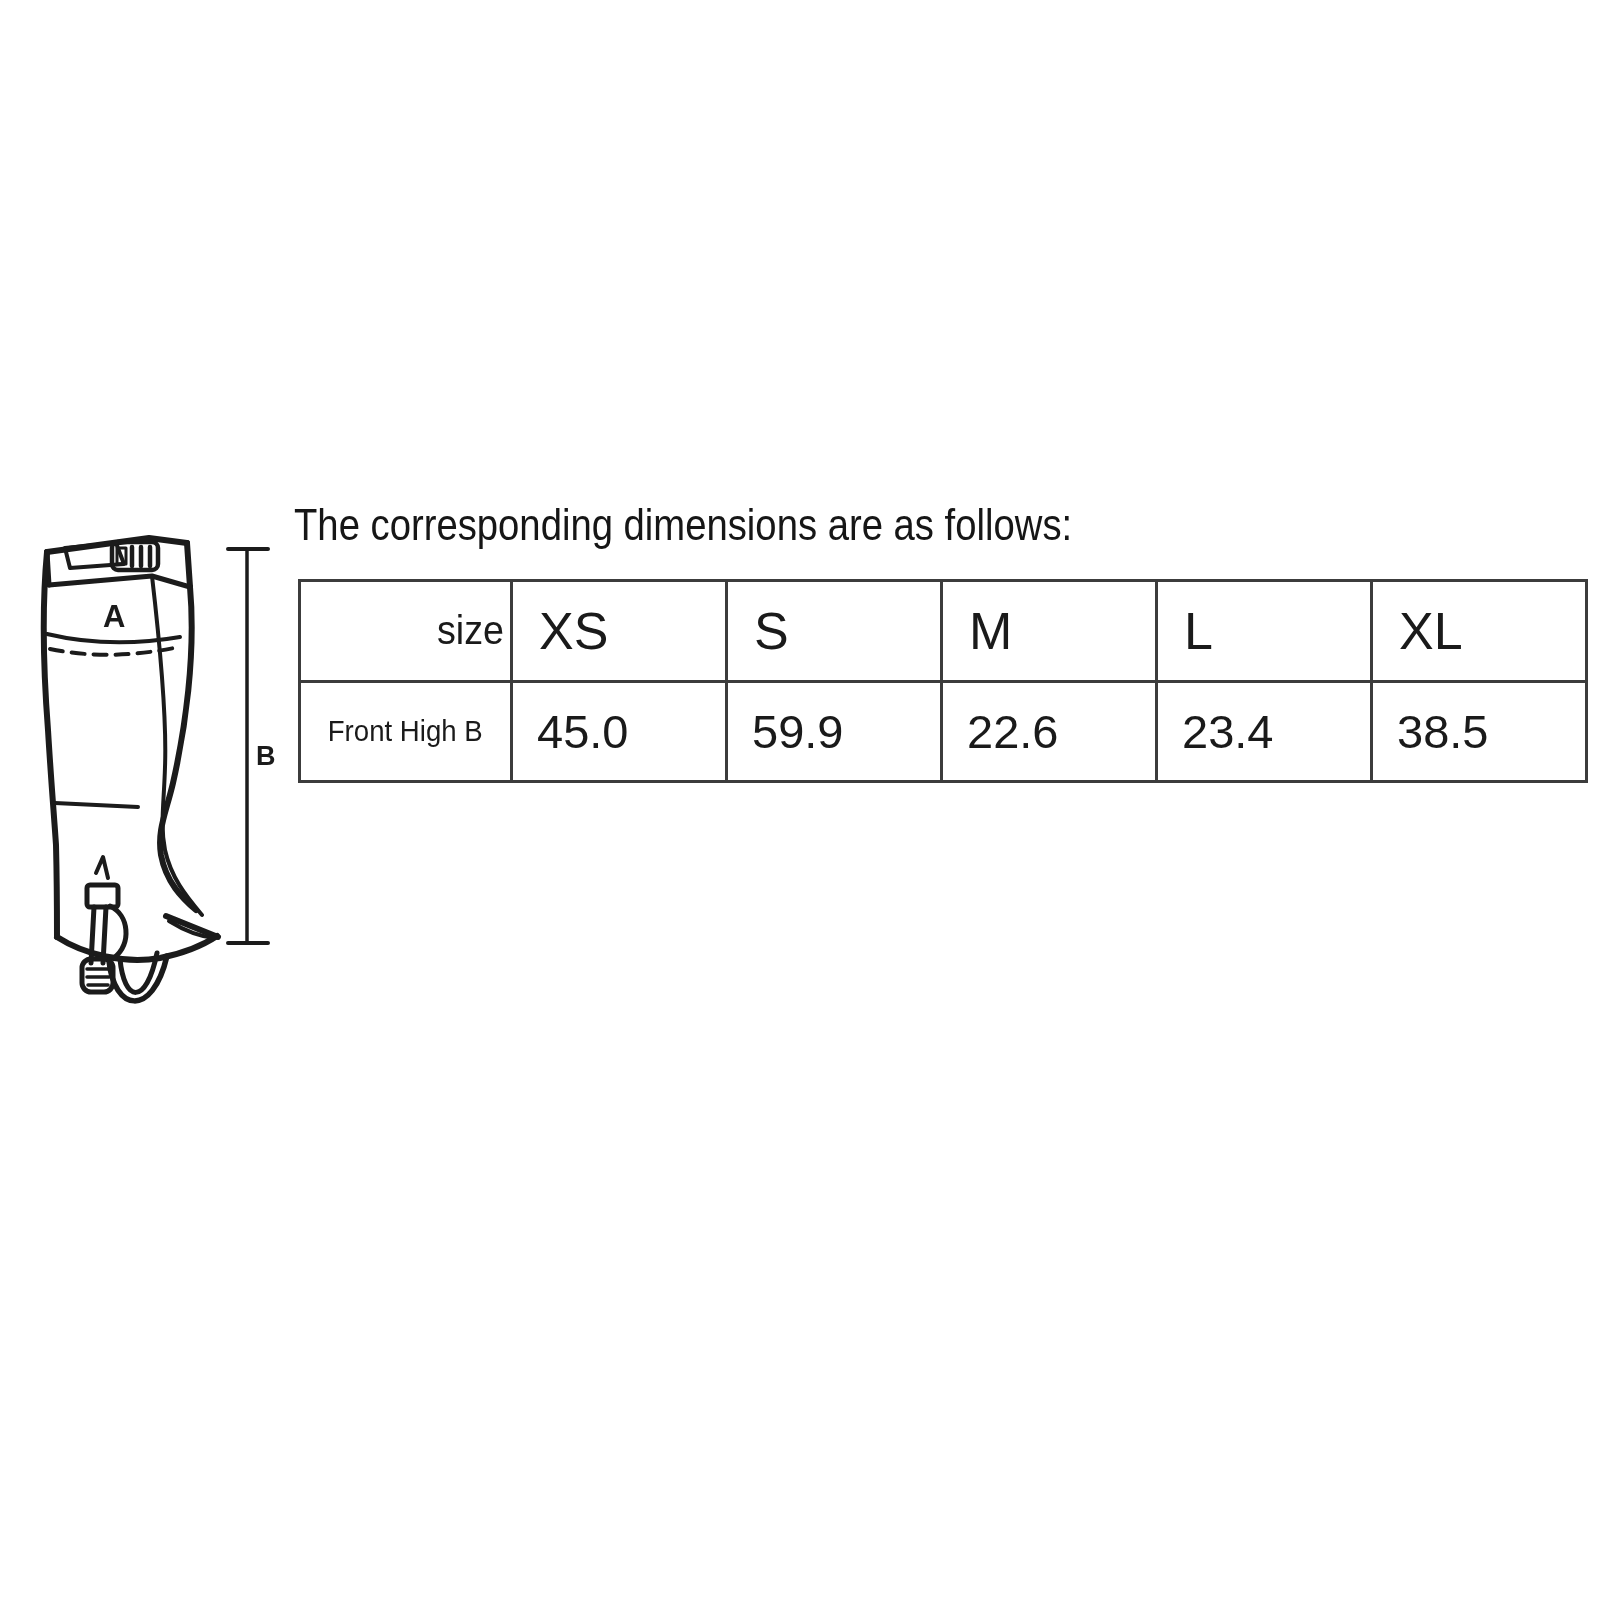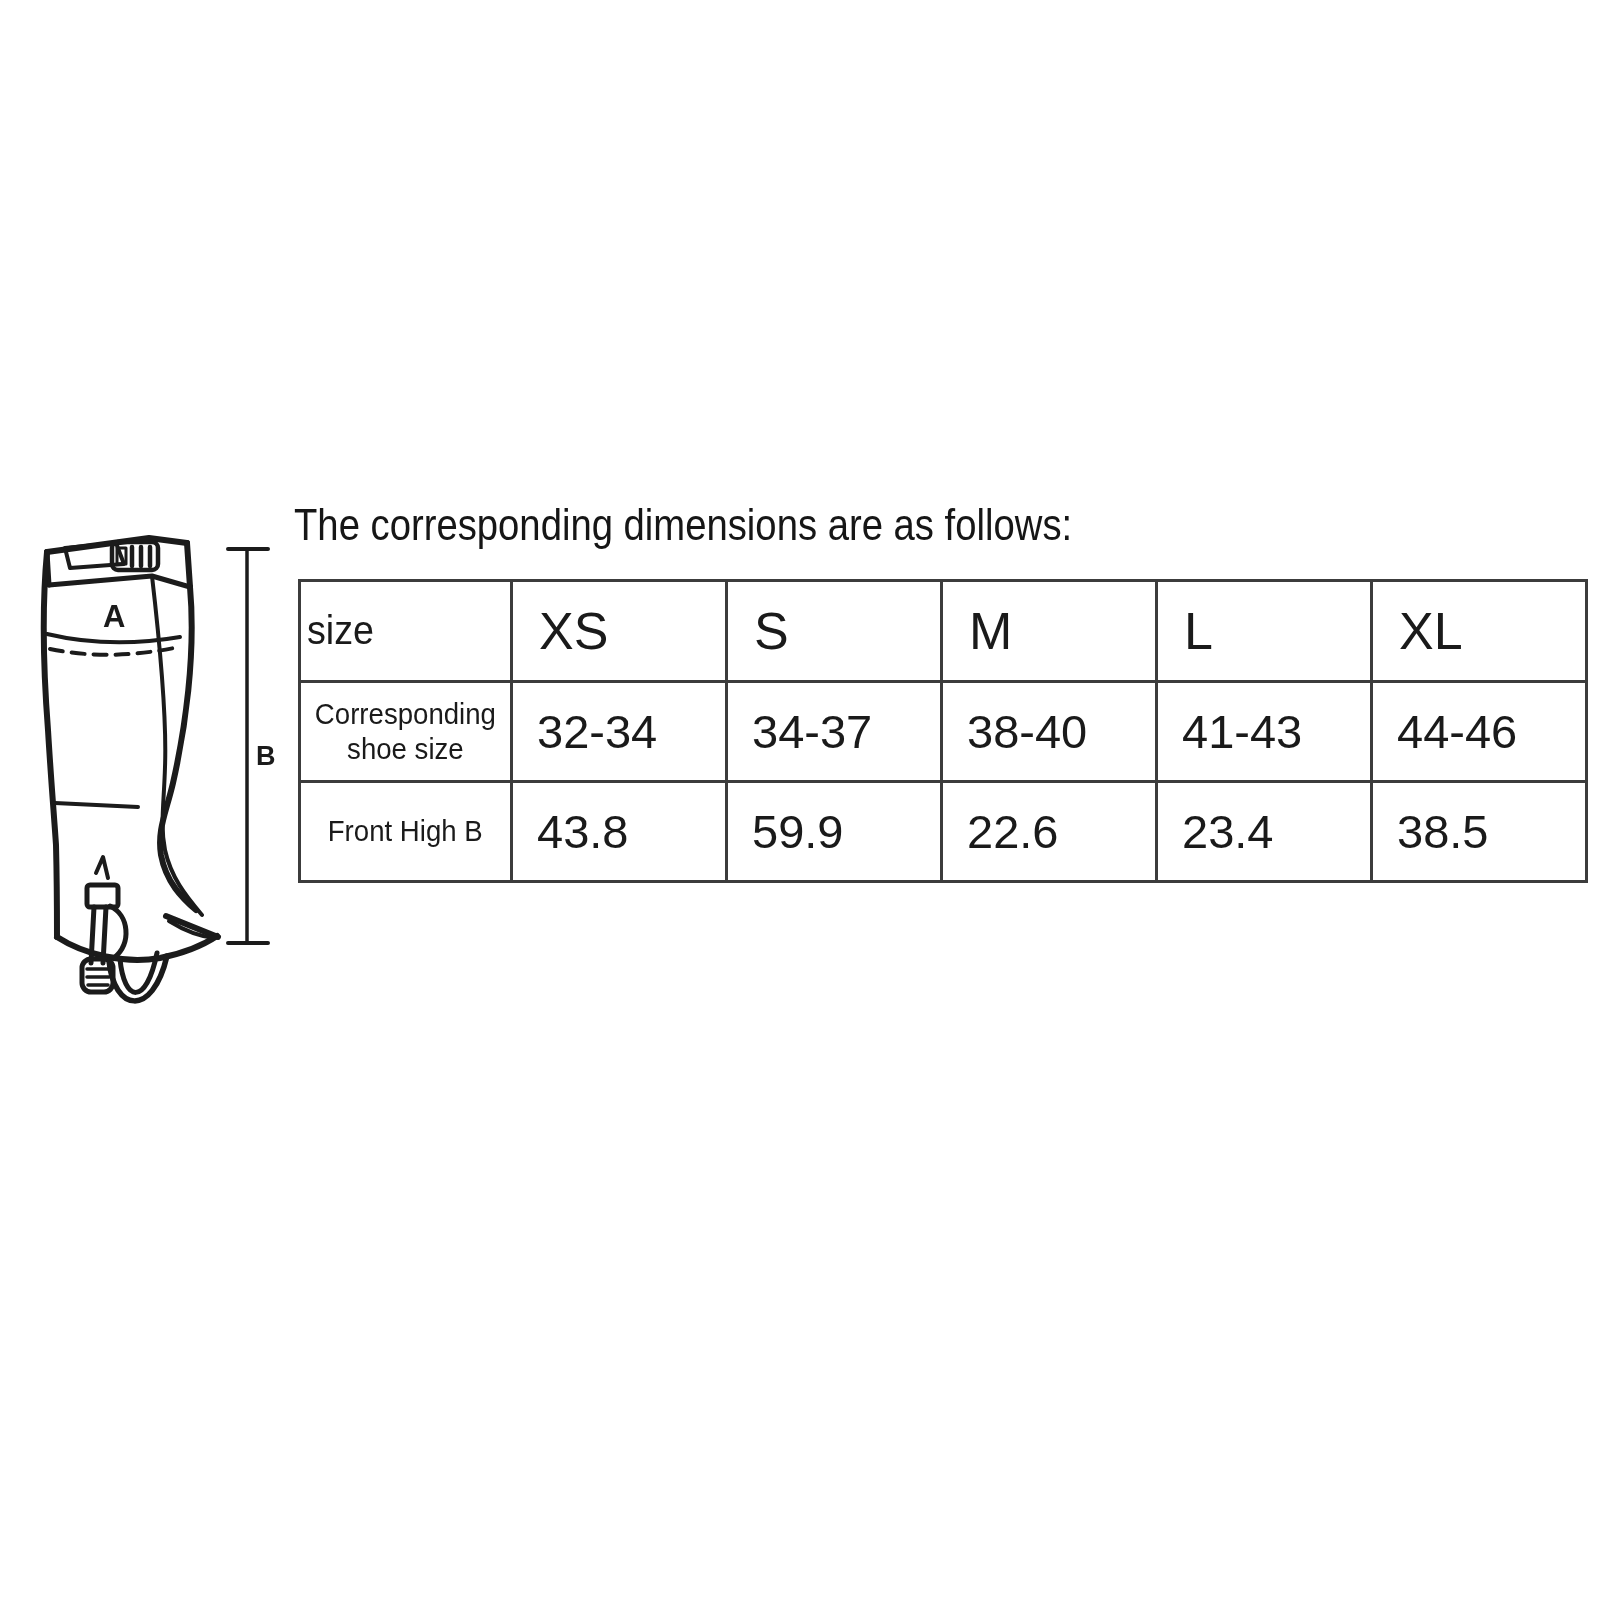--- a/index.html
+++ b/index.html
@@ -21,21 +21,21 @@
   }
   col.c-label{width:212px;}
   col.c-size{width:215px;}
   tr.hdr td{height:96px;}
   tr.row td{height:95px;}
   td.label-cell{text-align:center;padding:0 3px;}
   td.label-cell .lbl{
     display:inline-block;white-space:pre-line;font-size:30px;line-height:1.15;
     transform:scaleX(.92);transform-origin:center center;color:#1a1a1a;
   }
-  td.size-hdr-cell{text-align:left;}
+  td.size-hdr-cell{text-align:right;}
   td.size-hdr-cell .lbl{font-size:41px;color:#1a1a1a;}
   td.size-cell{text-align:left;padding-left:26px;font-size:52px;color:#1a1a1a;}
   td.val-cell{text-align:left;padding-left:24px;font-size:47px;color:#1a1a1a;}
   svg.gaiter{position:absolute;left:30px;top:515px;}
   svg.gaiter text{
     font-family:"Liberation Sans",sans-serif;font-weight:bold;fill:#1b1b1b;
   }
   .stroke{fill:none;stroke:#1b1b1b;stroke-linecap:round;stroke-linejoin:round;}
 </style>
 </head>
@@ -109,38 +109,27 @@
         <td class="label-cell size-hdr-cell">
           <span class="lbl">size</span>
         </td>
         <td class="size-cell">XS</td>
         <td class="size-cell">S</td>
         <td class="size-cell">M</td>
         <td class="size-cell">L</td>
         <td class="size-cell">XL</td>
       </tr>
 
-      <tr class="row">
-        <td class="label-cell">
-          <span class="lbl">Corresponding
-shoe size</span>
-        </td>
-        <td class="val-cell">32-34</td>
-        <td class="val-cell">34-37</td>
-        <td class="val-cell">38-40</td>
-        <td class="val-cell">41-43</td>
-        <td class="val-cell">44-46</td>
-      </tr>
 
 
       <tr class="row">
         <td class="label-cell">
           <span class="lbl">Front High B</span>
         </td>
-        <td class="val-cell">43.8</td>
+        <td class="val-cell">45.0</td>
         <td class="val-cell">59.9</td>
         <td class="val-cell">22.6</td>
         <td class="val-cell">23.4</td>
         <td class="val-cell">38.5</td>
       </tr>
     </tbody>
   </table>
 </div>
 
 </body></html>

